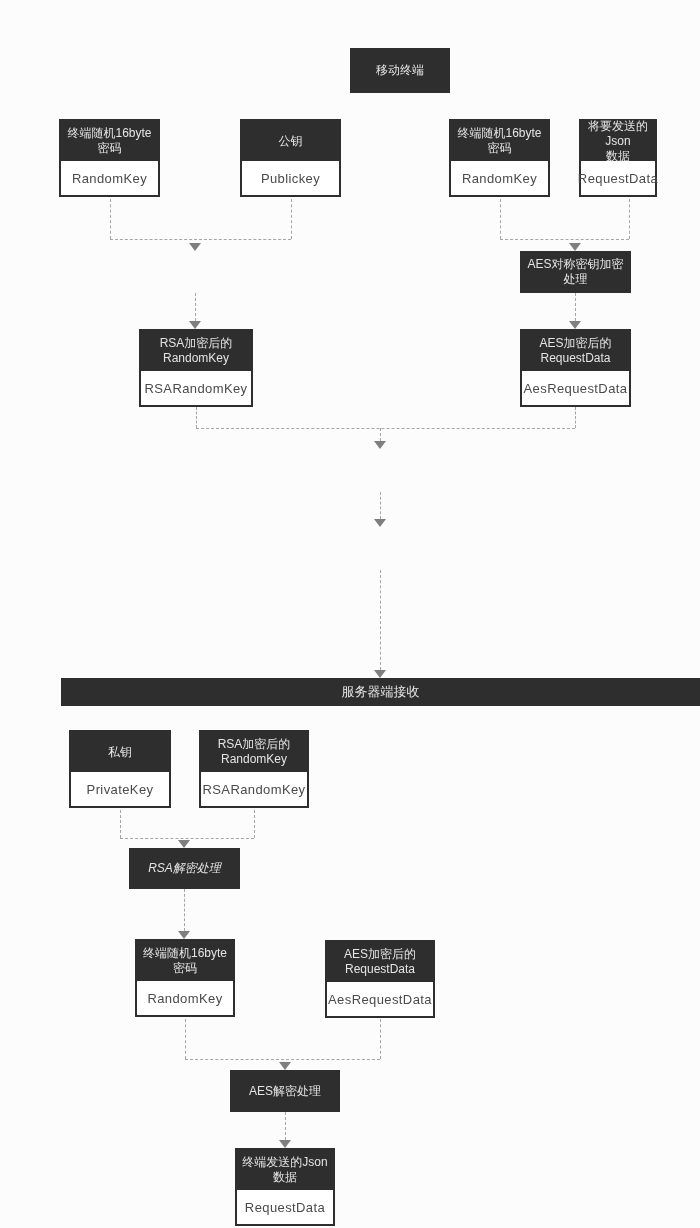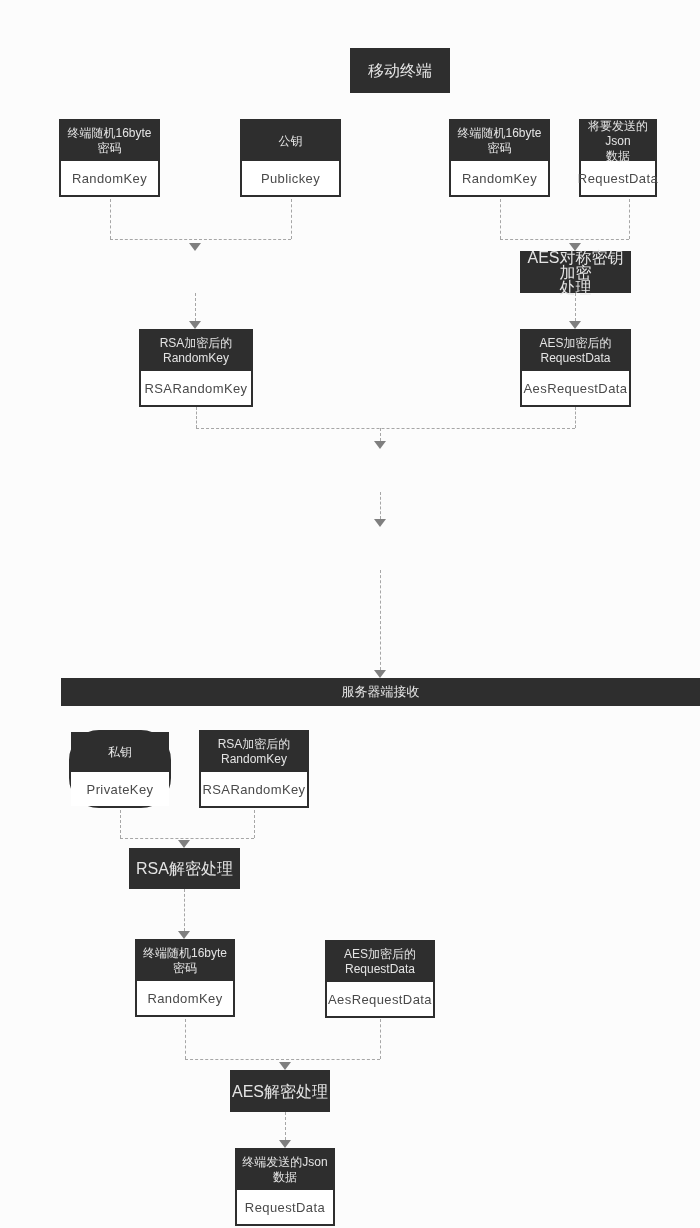--- a/index.html
+++ b/index.html
@@ -14,21 +14,21 @@
   body{
     width:700px;height:1228px;background:var(--bg);
     font-family:"Liberation Sans","DejaVu Sans",sans-serif;
     position:relative;overflow:hidden;
   }
   .stage{position:absolute;left:0;top:0;width:700px;height:1228px;}
   
   .dbox{
     position:absolute;background:var(--dark);color:var(--boxtext);
     display:flex;align-items:center;justify-content:center;
-    text-align:center;font-size:16px;line-height:15px;white-space:pre-line;
+    text-align:center;font-size:12px;line-height:15px;white-space:pre-line;
     box-sizing:border-box;
   }
   
   .node{position:absolute;box-sizing:border-box;border:2px solid var(--dark);background:#fff;}
   .node .hd{
     background:var(--dark);color:var(--boxtext);height:40px;
     display:flex;align-items:center;justify-content:center;
     text-align:center;font-size:12px;line-height:15px;white-space:pre-line;
   }
   .node .bd{
@@ -116,57 +116,57 @@
 
   <div class="vline" style="left:380px;top:492px;height:27px;"></div>
   <div class="arr" style="left:374px;top:519px;"></div>
 
 
   <div class="vline" style="left:380px;top:570px;height:100px;"></div>
   <div class="arr" style="left:374px;top:670px;"></div>
 
   <div class="band" style="top:678px;height:28px;">服务器端接收</div>
 
-  <div class="node" style="left:69px;top:730px;width:102px;border-radius:30px;">
+  <div class="node" style="left:69px;top:730px;width:102px;">
     <div class="hd">私钥</div>
     <div class="bd">PrivateKey</div>
   </div>
   <div class="node" style="left:199px;top:730px;width:110px;">
     <div class="hd">RSA加密后的
 RandomKey</div>
     <div class="bd">RSARandomKey</div>
   </div>
 
   <div class="vline" style="left:120px;top:810px;height:28px;"></div>
   <div class="vline" style="left:254px;top:810px;height:28px;"></div>
   <div class="hline" style="left:120px;top:838px;width:134px;"></div>
   <div class="arr" style="left:178px;top:840px;"></div>
 
-  <div class="dbox" style="left:129px;top:848px;width:111px;height:41px;">RSA解密处理</div>
+  <div class="dbox" style="left:129px;top:848px;width:111px;height:41px;font-style:italic;">RSA解密处理</div>
 
   <div class="vline" style="left:184px;top:889px;height:42px;"></div>
   <div class="arr" style="left:178px;top:931px;"></div>
 
   <div class="node" style="left:135px;top:939px;width:100px;">
     <div class="hd">终端随机16byte
 密码</div>
     <div class="bd">RandomKey</div>
   </div>
   <div class="node" style="left:325px;top:940px;width:110px;">
     <div class="hd">AES加密后的
 RequestData</div>
     <div class="bd">AesRequestData</div>
   </div>
 
   <div class="vline" style="left:185px;top:1019px;height:40px;"></div>
   <div class="vline" style="left:380px;top:1019px;height:40px;"></div>
   <div class="hline" style="left:185px;top:1059px;width:195px;"></div>
   <div class="arr" style="left:279px;top:1062px;"></div>
 
-  <div class="dbox" style="left:230px;top:1070px;width:100px;height:42px;">AES解密处理</div>
+  <div class="dbox" style="left:230px;top:1070px;width:110px;height:42px;">AES解密处理</div>
 
   <div class="vline" style="left:285px;top:1112px;height:28px;"></div>
   <div class="arr" style="left:279px;top:1140px;"></div>
 
   <div class="node" style="left:235px;top:1148px;width:100px;">
     <div class="hd">终端发送的Json
 数据</div>
     <div class="bd">RequestData</div>
   </div>
 

